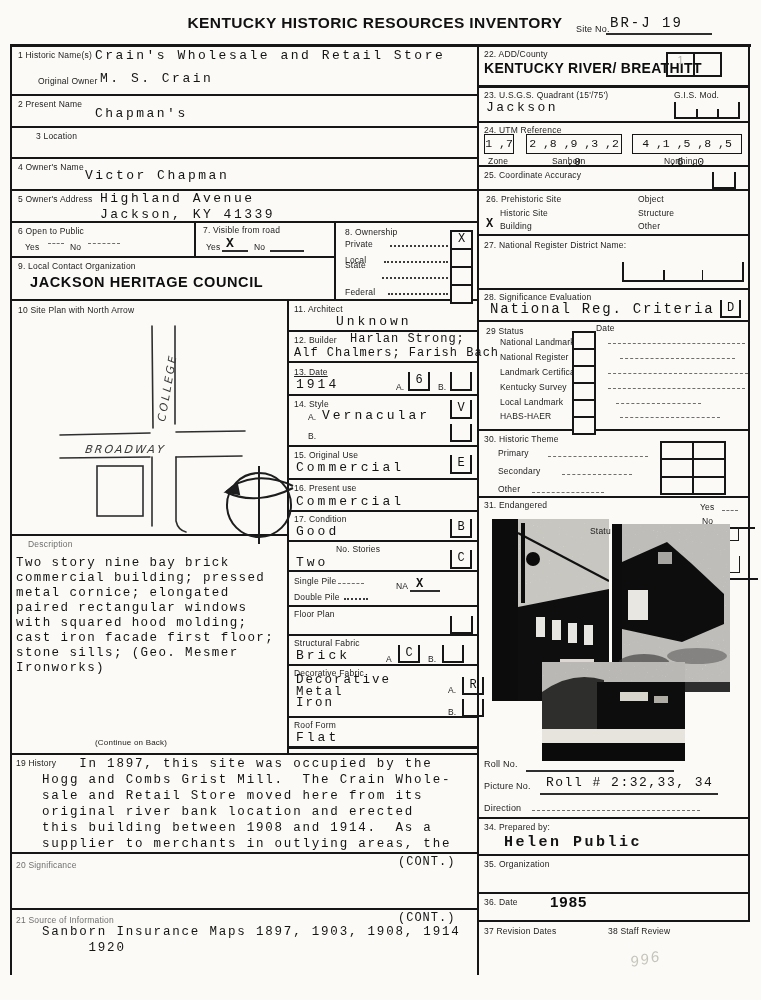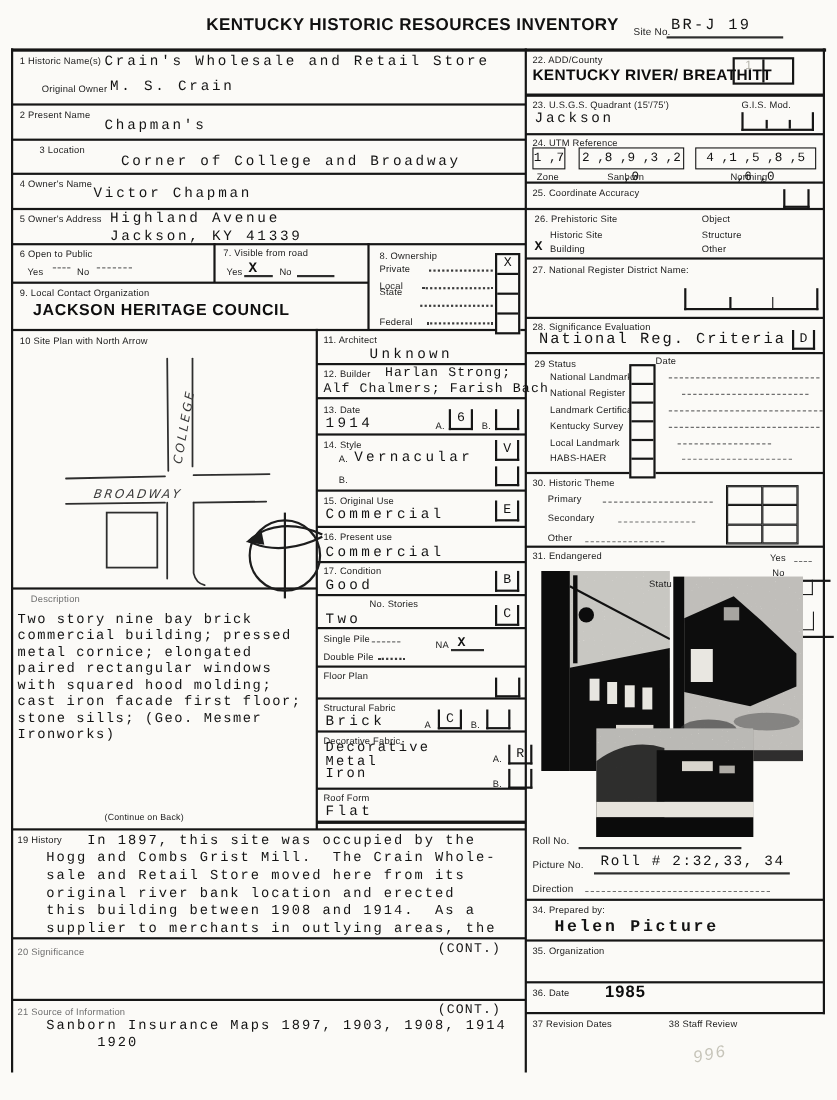--- a/index.html
+++ b/index.html
@@ -95,21 +95,20 @@
 
   <div class="lbl" style="left:18px;top:50px;">1  Historic Name(s)</div>
   <div class="mono t1" style="left:95px;top:48px;">Crain's Wholesale and Retail Store</div>
   <div class="lbl" style="left:38px;top:76px;">Original Owner</div>
   <div class="mono t1" style="left:100px;top:71px;">M. S. Crain</div>
 
   <div class="lbl" style="left:18px;top:99px;">2  Present Name</div>
   <div class="mono t1" style="left:95px;top:106px;">Chapman's</div>
 
   <div class="lbl" style="left:36px;top:131px;">3  Location</div>
-  <div class="mono t1" style="left:110px;top:139px;">Corner of College and Broadway</div>
 
   <div class="lbl" style="left:18px;top:162px;">4  Owner's Name</div>
   <div class="mono t1" style="left:85px;top:168px;">Victor Chapman</div>
 
   <div class="lbl" style="left:18px;top:194px;">5  Owner's Address</div>
   <div class="mono t1" style="left:100px;top:191px;line-height:16px;">Highland Avenue
 Jackson, KY 41339</div>
 
   <div class="lbl" style="left:18px;top:226px;">6  Open to Public</div>
   <div class="lbl" style="left:25px;top:242px;">Yes</div>
@@ -167,21 +166,21 @@
     </g>
   </svg>
 
   <div class="lbl" style="left:294px;top:304px;">11. Architect</div>
   <div class="mono t2" style="left:336px;top:314px;">Unknown</div>
 
   <div class="lbl" style="left:294px;top:335px;">12. Builder</div>
   <div class="mono t5" style="left:350px;top:332px;">Harlan Strong;</div>
   <div class="mono t5" style="left:294px;top:346px;">Alf Chalmers; Farish Bach</div>
 
-  <div class="lbl" style="left:294px;top:367px;">13. Date</div>
+  <div class="lbl" style="left:294px;top:367px;text-decoration:underline;">13. Date</div>
   <div class="mono t2" style="left:296px;top:377px;">1914</div>
   <div class="lbl" style="left:396px;top:382px;">A.</div>
   <div class="bkt" style="left:408px;top:372px;width:18px;height:17px;line-height:17px;">6</div>
   <div class="lbl" style="left:438px;top:382px;">B.</div>
   <div class="bkt" style="left:450px;top:372px;width:18px;height:17px;"></div>
 
   <div class="lbl" style="left:294px;top:399px;">14. Style</div>
   <div class="lbl" style="left:308px;top:412px;">A.</div>
   <div class="mono t2" style="left:322px;top:408px;">Vernacular</div>
   <div class="bkt" style="left:450px;top:400px;width:18px;height:17px;line-height:17px;">V</div>
@@ -400,21 +399,21 @@
 
   <div class="lbl lbl2" style="left:484px;top:759px;">Roll No.</div>
   <div class="ul" style="left:526px;top:770px;width:148px;"></div>
   <div class="lbl lbl2" style="left:484px;top:781px;">Picture No.</div>
   <div class="mono" style="left:546px;top:775px;font-size:13px;letter-spacing:1.5px;">Roll # 2:32,33, 34</div>
   <div class="ul" style="left:540px;top:793px;width:178px;"></div>
   <div class="lbl lbl2" style="left:484px;top:803px;">Direction</div>
   <div class="dsh" style="left:532px;top:810px;width:168px;"></div>
 
   <div class="lbl" style="left:484px;top:822px;">34. Prepared by:</div>
-  <div class="mono" style="left:504px;top:834px;font-size:15px;letter-spacing:2.5px;font-weight:bold;">Helen Picture</div>
+  <div class="mono" style="left:504px;top:834px;font-size:15px;letter-spacing:2.5px;font-weight:bold;">Helen Public</div>
 
   <div class="lbl" style="left:484px;top:859px;">35. Organization</div>
 
   <div class="lbl" style="left:484px;top:897px;">36. Date</div>
   <div class="abs bold" style="left:550px;top:893px;font-size:15px;letter-spacing:1px;color:#0c0c0c;">1985</div>
 
   <div class="lbl" style="left:484px;top:926px;">37  Revision Dates</div>
   <div class="lbl" style="left:608px;top:926px;">38  Staff Review</div>
 
   <div class="stamp" style="left:630px;top:950px;">996</div>

